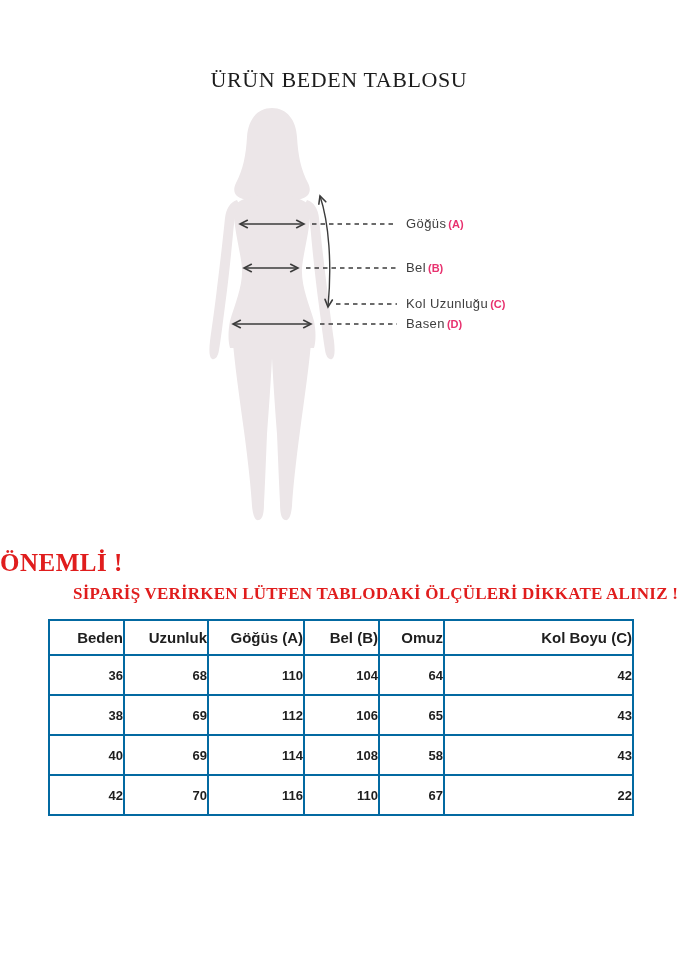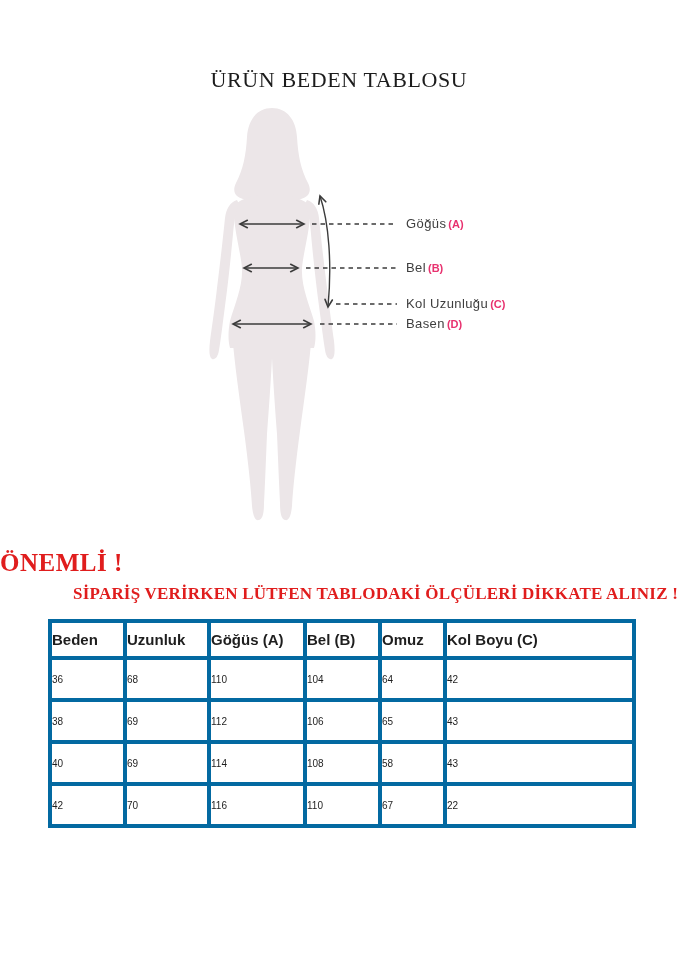--- a/index.html
+++ b/index.html
@@ -33,25 +33,25 @@
   .notice-warning{
     position:absolute;top:568px;left:0;width:100%;text-align:right;
     font-family:"Liberation Serif",serif;font-weight:700;
     font-size:17px;color:#e01d1d;letter-spacing:0.2px;
   }
   table.size-table{
     position:absolute;left:48px;top:603px;width:584px;
     border-collapse:collapse;table-layout:fixed;
   }
   table.size-table th,table.size-table td{
-    border:4px solid #0369a1;text-align:left;vertical-align:middle;
+    border:2px solid #0369a1;text-align:right;vertical-align:middle;
     color:#1e1e1e;padding:0;
   }
   table.size-table th{height:33px;font-size:15px;font-weight:700;}
-  table.size-table td{height:38px;font-size:10px;font-weight:400;}
+  table.size-table td{height:38px;font-size:13px;font-weight:700;}
 </style>
 </head>
 <body>
 
 <div id="canvas">
 
   <div class="page-title">ÜRÜN BEDEN TABLOSU</div>
 
   <div class="diagram">
     <svg width="400" height="435" viewBox="140 80 400 435">

